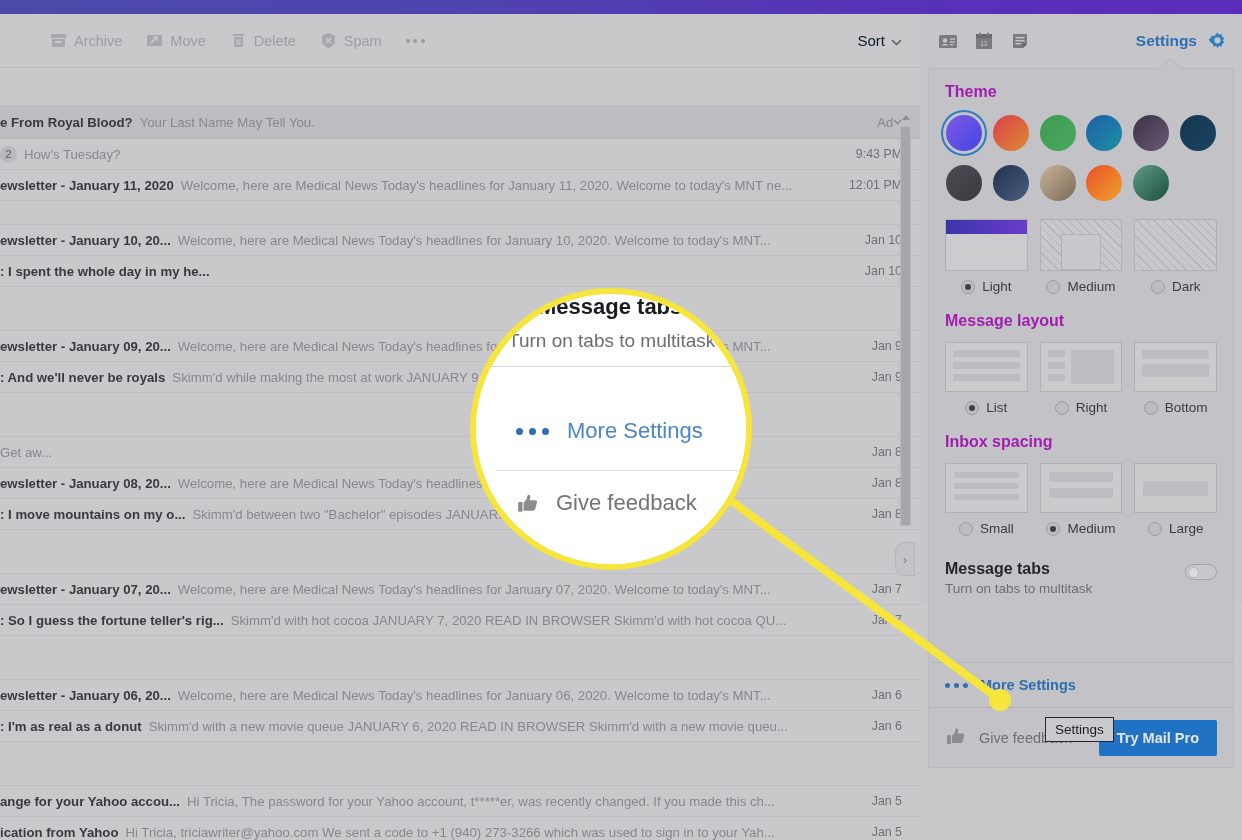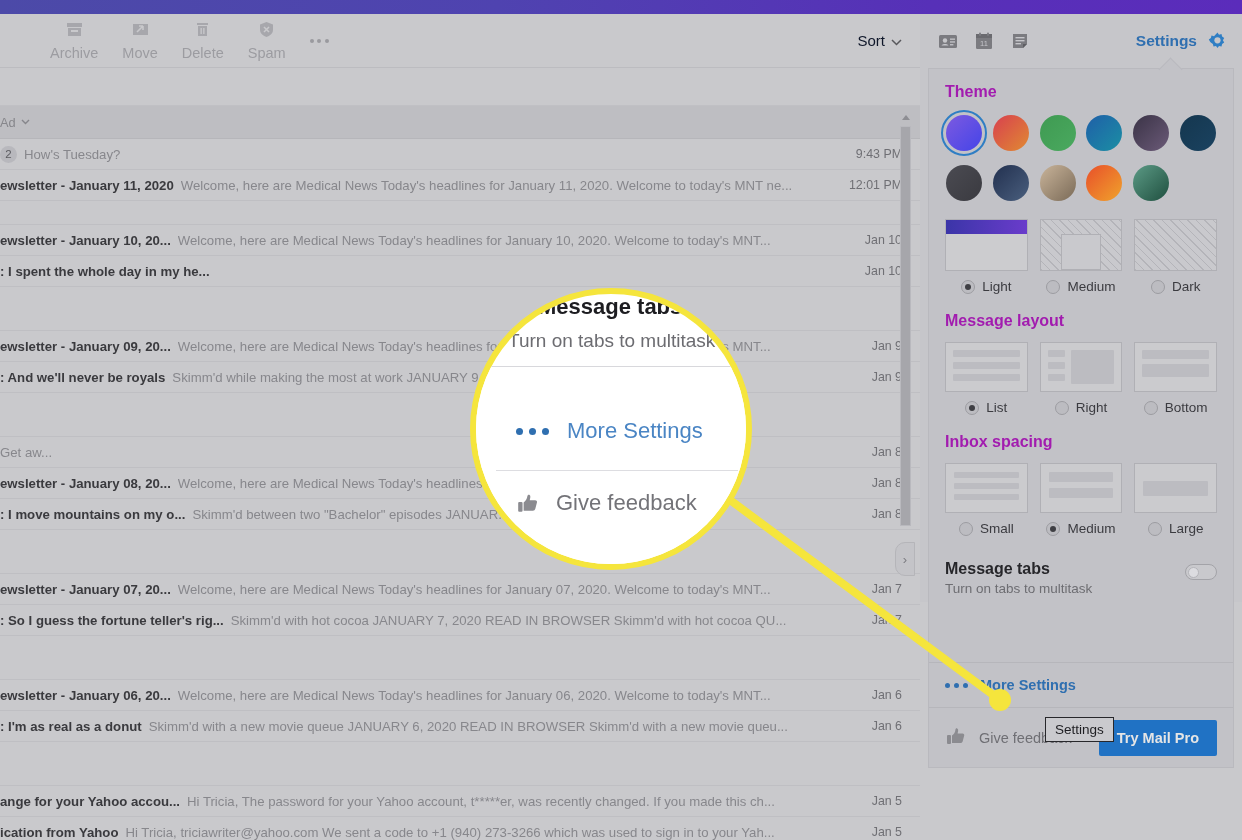--- a/index.html
+++ b/index.html
@@ -34,21 +34,20 @@
     border-bottom: 1px solid #bcbcc0;
     display: flex; align-items: center;
     padding: 0 18px 0 50px;
   }
   .tb-btn {
     display: flex; align-items: center; gap: 7px;
     margin-right: 24px;
     color: #9a9a9f;
     font-size: 14.5px;
     opacity: .95;
-    flex-direction: column;
   }
   .tb-ico { width: 17px; height: 17px; position: relative; display:block; }
   .tb-ico svg { display:block; }
   .tb-dots { display:flex; gap:3.5px; align-items:center; margin-right: 24px; }
   .tb-dots i { width:4px; height:4px; border-radius:50%; background:#9a9a9f; display:block; }
   .sort-btn {
     margin-left: auto;
     color: #0f172a; font-size: 15px;
     display: flex; align-items: center; gap: 6px;
   }
@@ -66,21 +65,21 @@
     color: #6b6b70;
     white-space: nowrap;
     overflow: hidden;
   }
   .row.ad { background: #bebec2; height: 33px; border-bottom-color:#b6b6ba; }
   .row-left { display:flex; align-items:center; gap:7px; padding-left:0; min-width:0; flex:1; overflow:hidden; }
   .subj { font-weight: bold; color: #3a3a3e; flex-shrink:0; }
   .ad .subj { color:#3a3a3e; }
   .snip { color: #87878c; overflow:hidden; text-overflow:ellipsis; }
   .date { color:#6f6f74; font-size:12.4px; flex-shrink:0; margin-left:14px; }
-  .ad-tag { color:#86868b; font-size:12.8px; display:flex; align-items:center; gap:5px;}
+  .ad-tag { color:#86868b; font-size:12.8px; display:flex; align-items:center; }
   .cnt {
     display:inline-flex; align-items:center; justify-content:center;
     min-width:17px; height:17px; border-radius:50%;
     background:#b8b8bd; color:#5c5c61; font-size:11.5px; font-weight:normal;
     padding:0 4px;
   }
   .gap { height: 24px; border-bottom: 1px solid #bfbfc3; background:#c9c9cc; }
   .gap2 { height: 44px; border-bottom: 1px solid #bfbfc3; background:#c9c9cc; }
 
   
@@ -332,20 +331,24 @@
               <path d="M1 1 L5.5 5.5 L10 1" stroke="#58585c" stroke-width="1.5" fill="none"></path>
             </svg>
         </span>
       </div>
     </div>
 
     <div class="mail-subbar"></div>
 
     <div class="maillist">
         <div class="row ad">
+          <div class="row-left">
+            <span class="subj">e From Royal Blood?</span>
+            <span class="snip">Your Last Name May Tell You.</span>
+          </div>
           <span class="ad-tag">
             <span>Ad</span>
             <svg width="9" height="6" viewBox="0 0 9 6">
               <path d="M1 1 L4.5 4.5 L8 1" stroke="#86868b" stroke-width="1.4" fill="none"></path>
             </svg>
           </span>
         </div>
         <div class="row">
           <div class="row-left">
             <span class="cnt">2</span>

